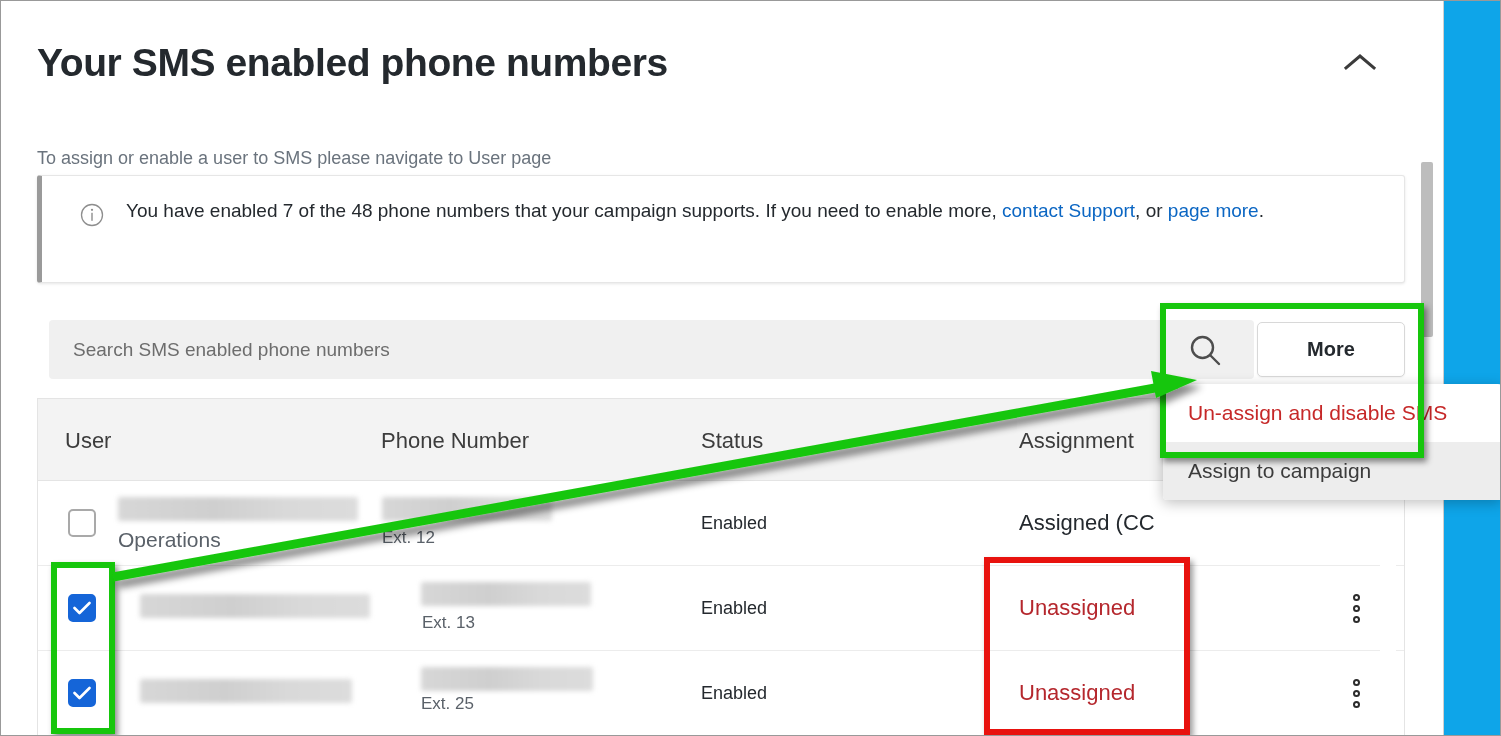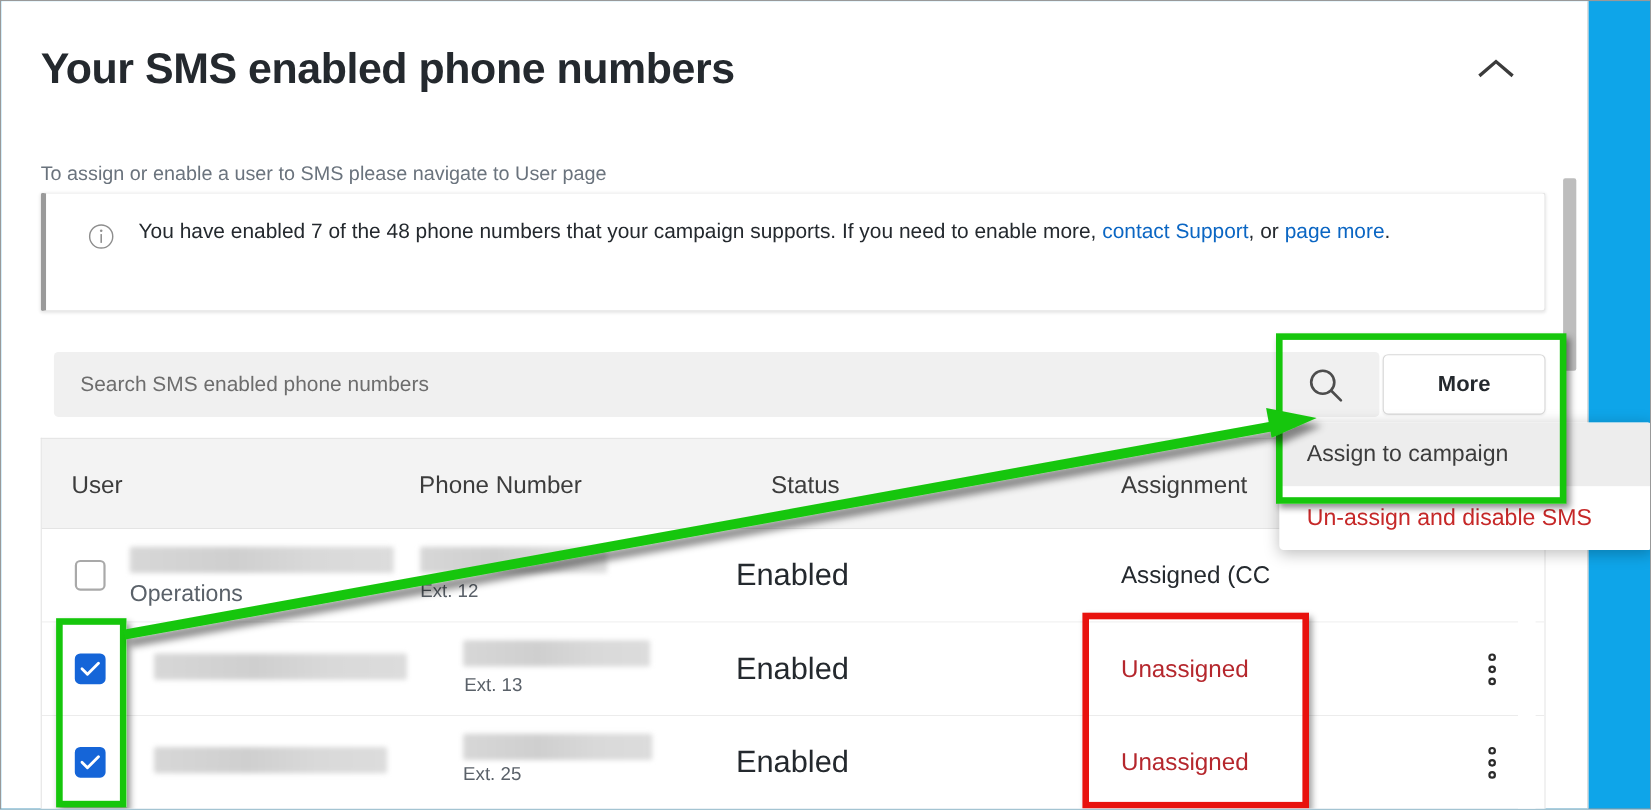--- a/index.html
+++ b/index.html
@@ -231,23 +231,23 @@
   }
   .ext {
     position: absolute;
     left: 344px;
     font-size: 17px;
     color: #5a6169;
     white-space: nowrap;
   }
   .cell-status {
     position: absolute;
-    left: 631px; top: 50%;
+    left: 663px; top: 50%;
     transform: translateY(-50%);
-    font-size: 28px;
+    font-size: 18px;
     color: #24292e;
     white-space: nowrap;
   }
   .cell-assign {
     position: absolute;
     left: 981px; top: 50%;
     transform: translateY(-50%);
     font-size: 22px;
     color: #24292e;
     white-space: nowrap;
@@ -404,22 +404,22 @@
           <span></span>
           <span></span>
         </div>
       </div>
 
       <div class="tbl-scroll-track"></div>
     </div>
     <div class="tbl-scroll-thumb"></div>
 
     <div class="dropdown">
+      <div class="dd-item danger">Un-assign and disable SMS</div>
       <div class="dd-item hovered">Assign to campaign</div>
-      <div class="dd-item danger">Un-assign and disable SMS</div>
     </div>
 
   </div>
 
   <div class="anno anno-green-box" style="left:50px; top:561px; width:64px; height:172px;"></div>
 
   <div class="anno anno-green-box" style="left:1159px; top:302px; width:264px; height:155px;"></div>
 
   <div class="anno anno-red-box" style="left:983px; top:556px; width:206px; height:178px;"></div>
 

